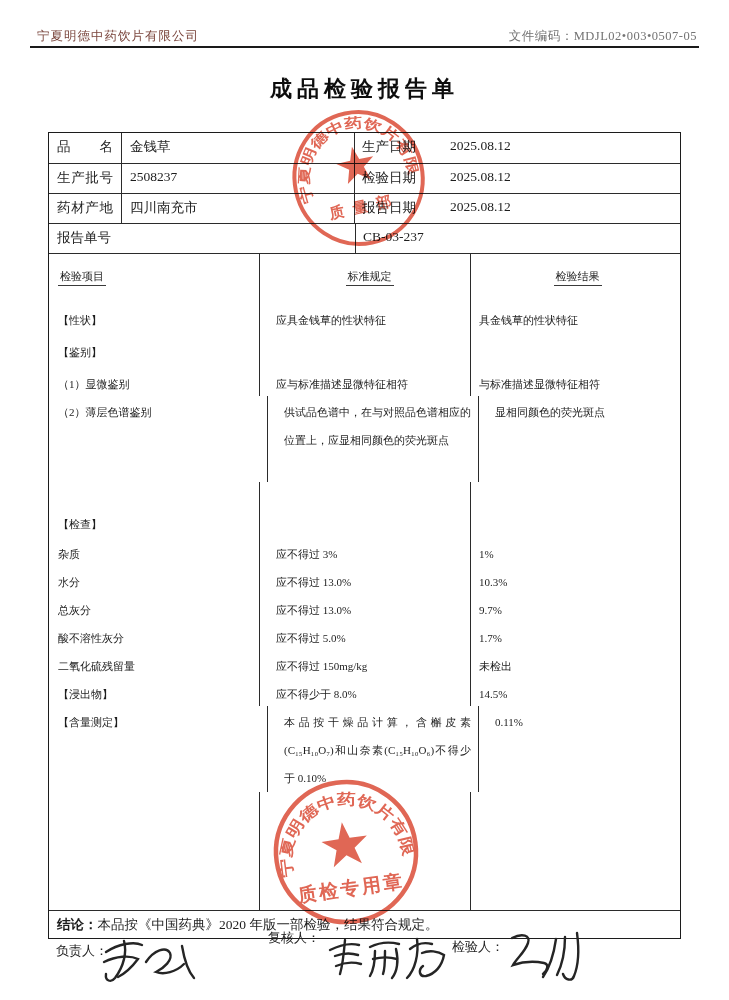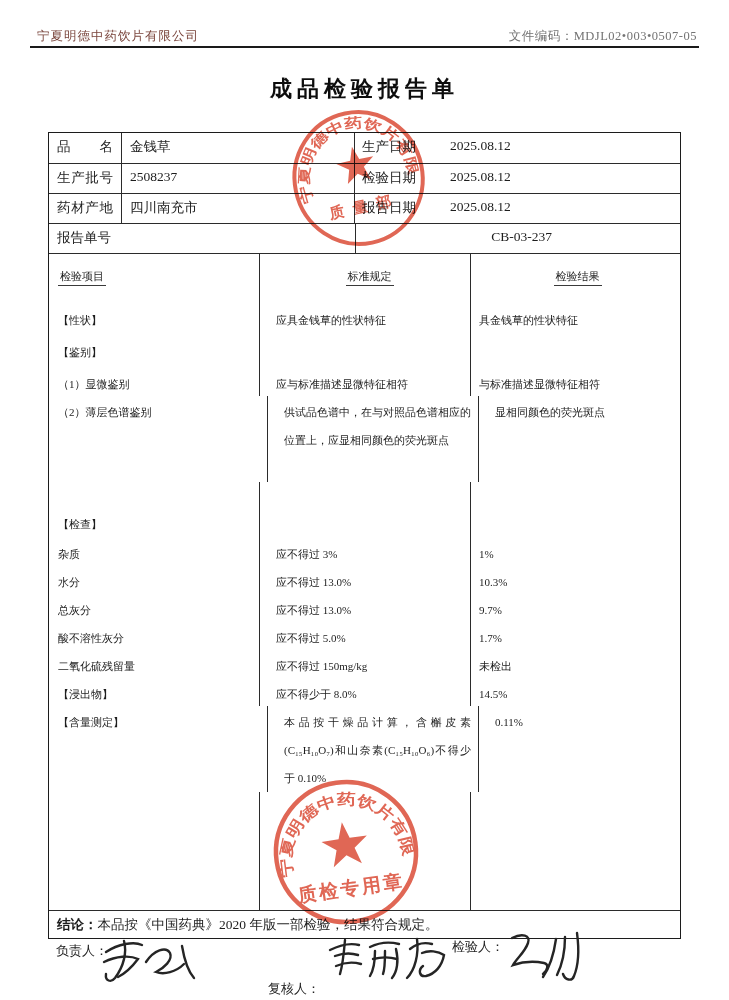--- a/index.html
+++ b/index.html
@@ -20,21 +20,21 @@
   .report-table { position:absolute; left:48px; top:132px; width:633px; border:1.5px solid #1c1c1c; background:transparent; }
 
   .info-row { display:flex; height:30px; font-size:13.5px; }
   .info-row + .info-row { border-top:1px solid #2b2b2b; }
   .i-label { width:73px; border-right:1px solid #2b2b2b; padding:5px 8px 0 8px;
              text-align:justify; text-align-last:justify; }
   .i-value { width:233px; border-right:1px solid #2b2b2b; padding:5px 0 0 8px; }
   .i-date  { flex:1; display:flex; padding:5px 0 0 7px; }
   .i-date .dl { width:88px; }
   .i-left  { width:307px; border-right:1px solid #2b2b2b; padding:5px 0 0 8px; }
-  .i-right { flex:1; padding:5px 0 0 7px;text-align:center; }
+  .i-right { flex:1; padding:5px 0 0 7px; }
 
   
   .main-sec { border-top:1px solid #2b2b2b; }
   .t-row { display:flex; font-size:11px; line-height:28px; }
   .c1 { width:210px; padding:2px 4px 0 9px; }
   .c2 { width:212px; border-left:1px solid #2b2b2b; border-right:1px solid #2b2b2b;
         padding:2px 7px 0 16px; text-align:justify; }
   .c3 { flex:1; padding:2px 4px 0 8px; }
   .rh  { height:50px; }
   .rh .c1 { padding-top:8px; }
@@ -173,21 +173,21 @@
           <div class="c3"></div>
       </div>
     </div>
 
     <div class="concl-row">
       <b>结论：</b><span>本品按《中国药典》2020 年版一部检验，结果符合规定。</span>
     </div>
   </div>
 
   <span class="sig-label" style="left:56px; top:942px;">负责人：</span>
-  <span class="sig-label" style="left:268px; top:980px;">复核人：</span>
+  <span class="sig-label" style="left:268px; top:929px;">复核人：</span>
   <span class="sig-label" style="left:452px; top:938px;">检验人：</span>
 
   <svg class="sig-svg" style="left:94px; top:934px;" width="110" height="60" viewBox="0 0 110 60">
     <g fill="none" stroke="#252525" stroke-width="2.4" stroke-linecap="round">
       <path d="M12 18 C24 10 40 7 48 11"></path>
       <path d="M30 7 C33 18 30 32 21 44 C17 49 11 47 12 40"></path>
       <path d="M10 28 C22 22 36 21 44 25 C38 33 30 40 24 43"></path>
       <path d="M52 28 C60 16 72 12 76 19 C79 26 70 34 62 38 C70 41 82 38 90 30"></path>
       <path d="M88 12 C90 24 93 36 100 44"></path>
     </g>

